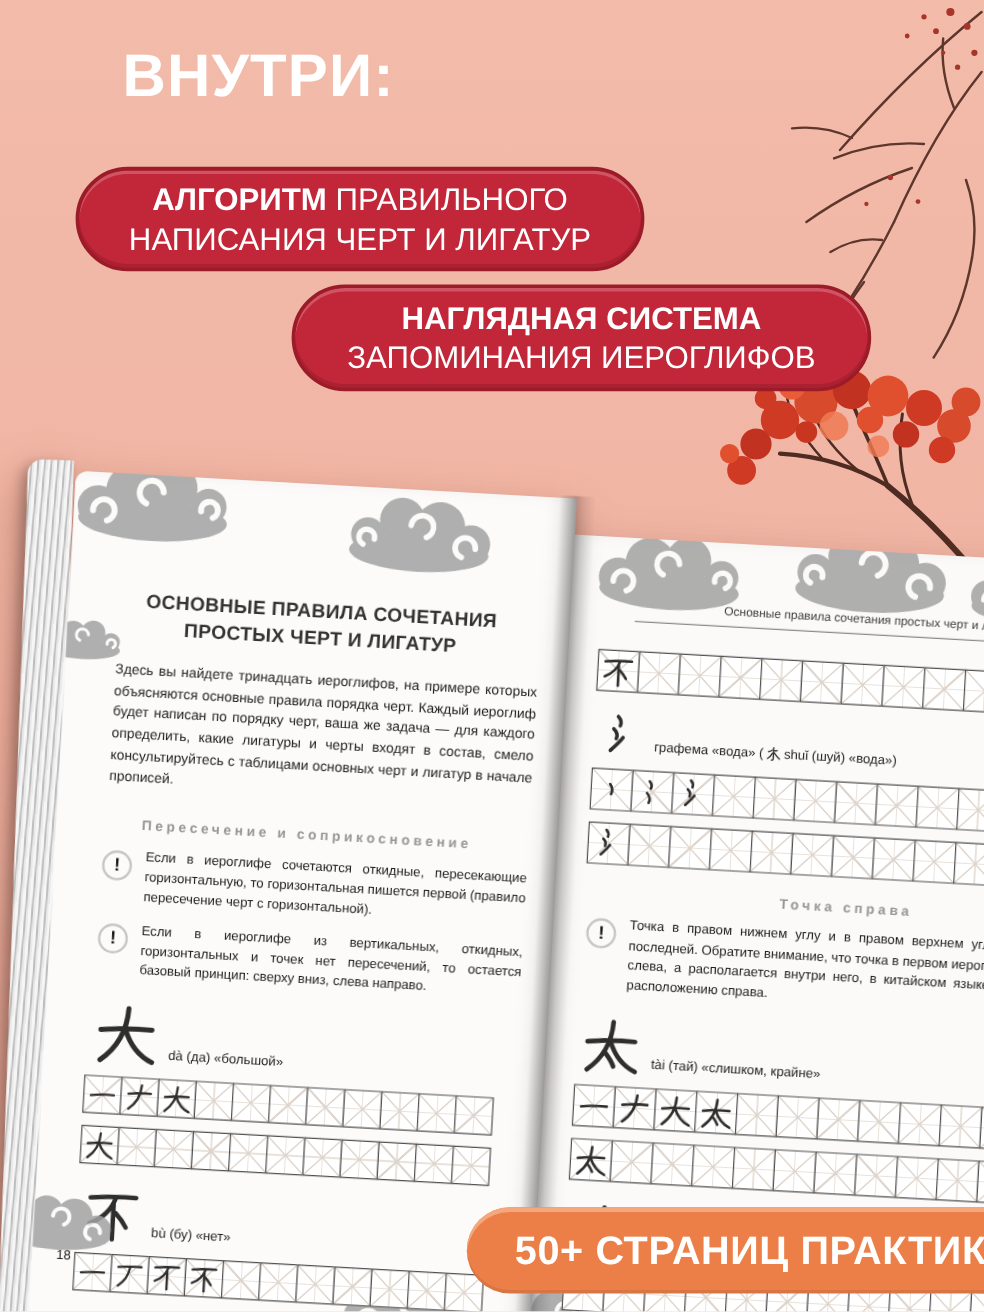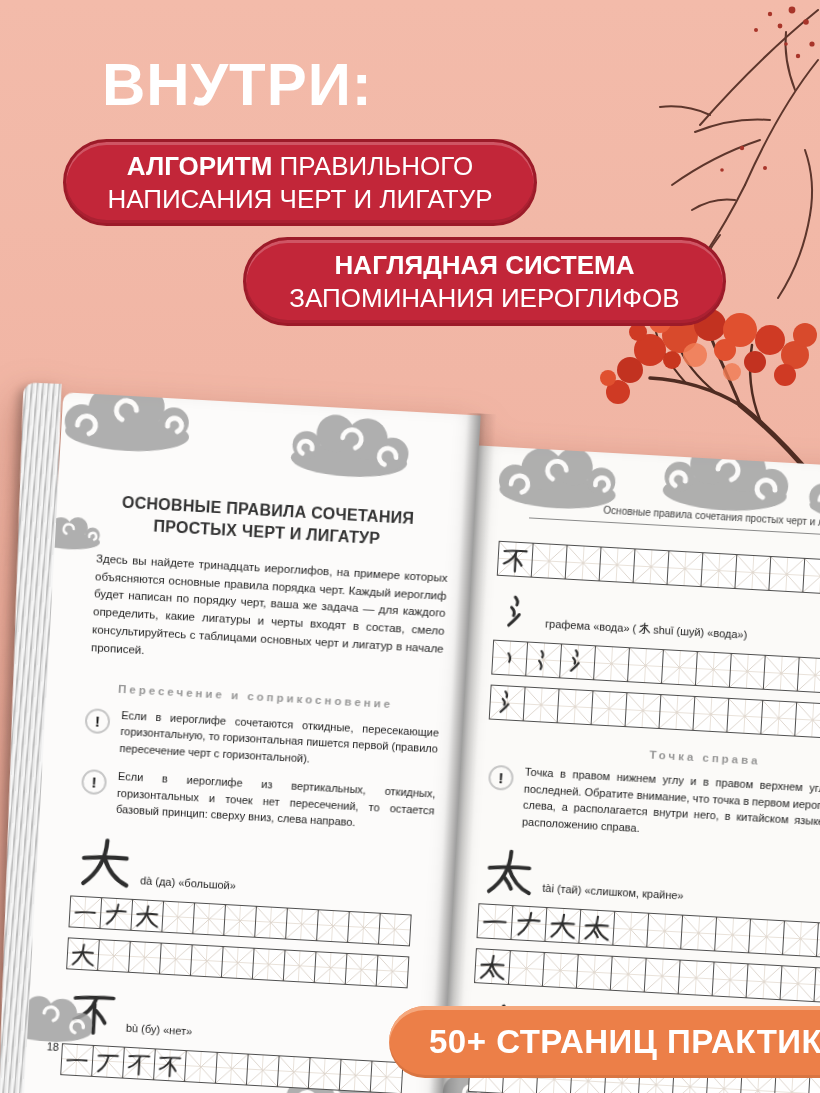--- a/index.html
+++ b/index.html
@@ -1,21 +1,21 @@
 <!DOCTYPE html>
 <html><head>
 <meta charset="utf-8">
 <style>
   html,body{margin:0;padding:0;}
   .canvas{position:relative;width:820px;height:1093px;overflow:hidden;
     background:linear-gradient(180deg,#f3bbaa 0%,#f0b3a2 55%,#eeb0a0 100%);
     font-family:"Liberation Sans",sans-serif;}
   
-  .promo-title{position:absolute;left:102px;top:34px;font-size:60px;font-weight:bold;
-    color:#ffffff;letter-spacing:1px;z-index:10;margin-top:16px;}
+  .promo-title{position:absolute;left:102px;top:34px;font-size:50px;font-weight:bold;
+    color:#ffffff;letter-spacing:1px;z-index:10;}
   .badge{position:absolute;z-index:10;border-radius:48px;background:#c22639;
     border:3px solid #9c1b29;box-shadow:inset 0 3px 0 rgba(255,255,255,.22),inset 0 -3px 0 rgba(0,0,0,.12);
     color:#fff;display:flex;flex-direction:column;justify-content:center;align-items:center;
     text-align:center;line-height:1.25;font-size:26px;}
   .badge .b{font-weight:bold;}
   .badge1{left:63px;top:139px;width:468px;height:81px;}
   .badge2{left:243px;top:237px;width:477px;height:83px;}
   .badge-bottom{position:absolute;z-index:12;left:389px;top:1006px;width:460px;height:72px;
     border-radius:40px 0 0 40px;background:#ec7f48;box-shadow:inset 0 4px 0 #f5a87d,inset 0 -3px 0 rgba(0,0,0,.08);
     color:#fff;font-weight:bold;font-size:33px;display:flex;align-items:center;padding-left:40px;

